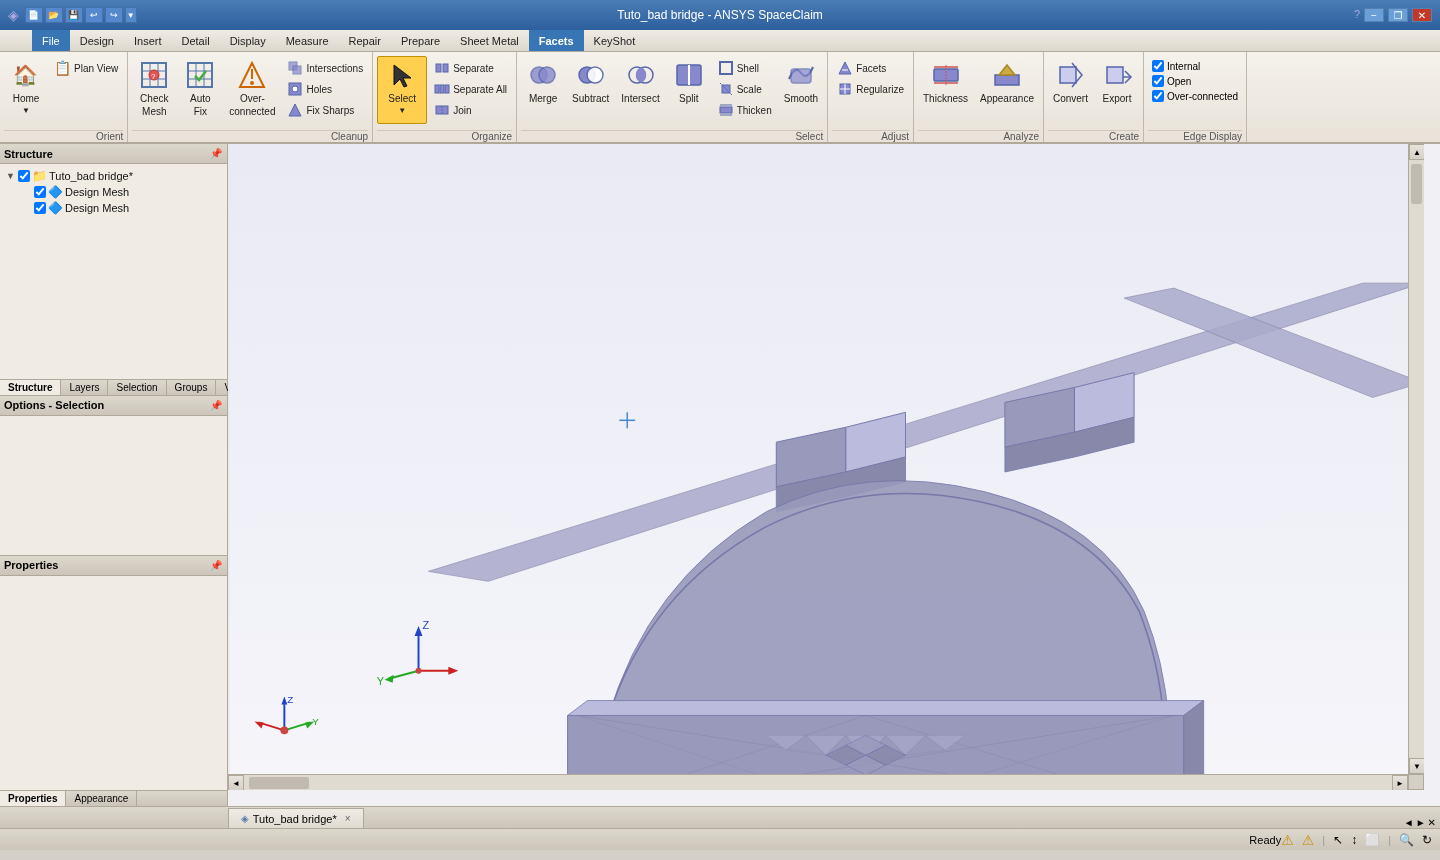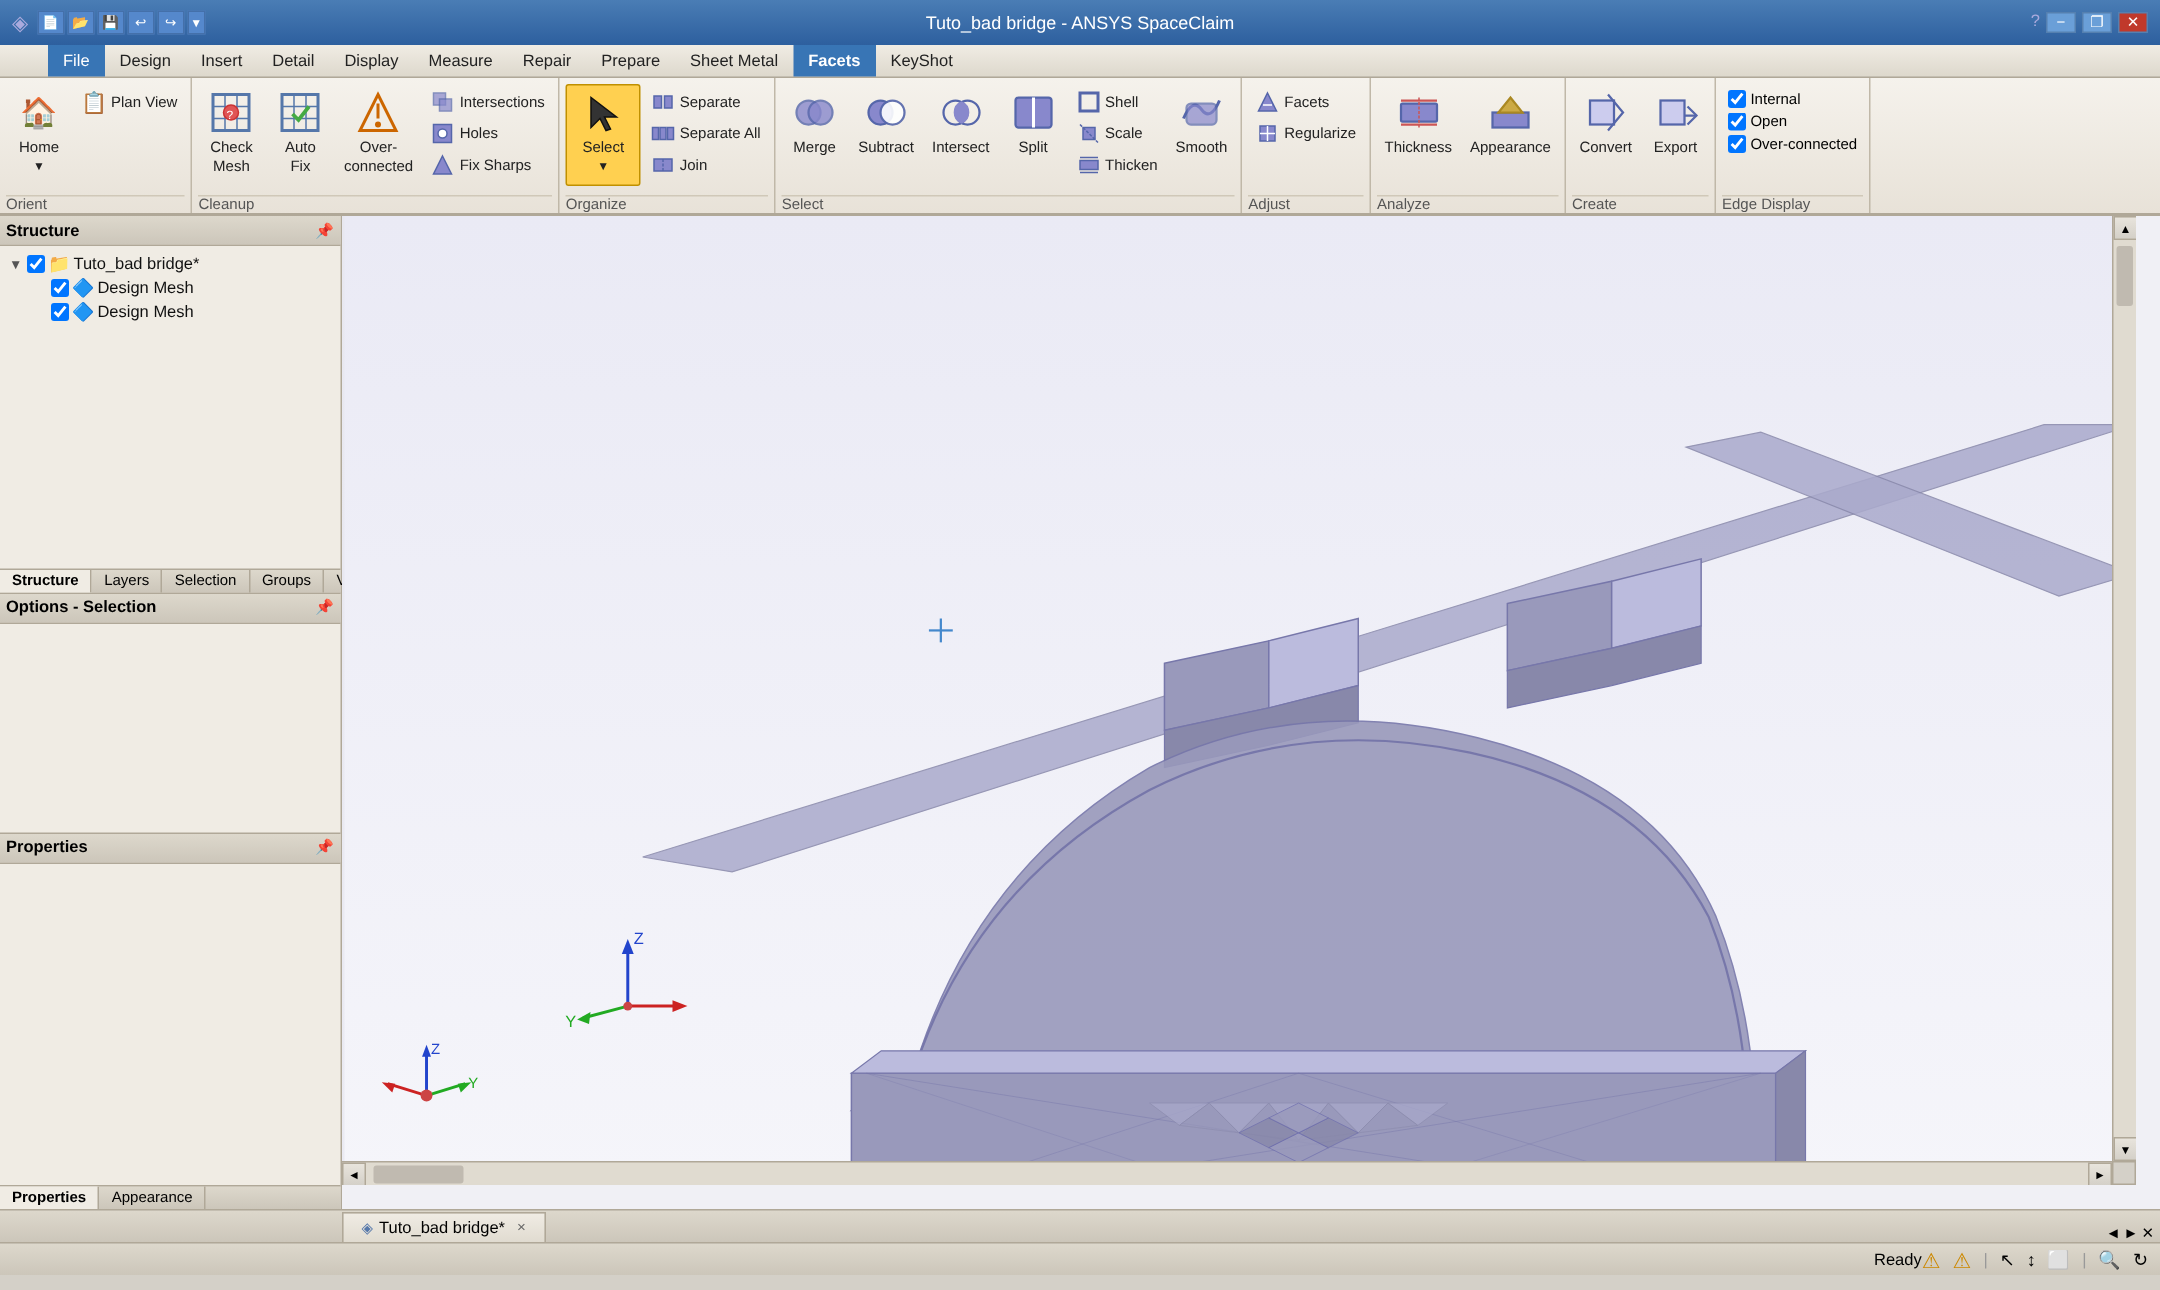--- a/index.html
+++ b/index.html
@@ -61,21 +61,21 @@
       min-width: fit-content;
     }
     .ribbon-group-items {
       display: flex;
       flex: 1;
       align-items: flex-start;
       gap: 2px;
       padding-top: 2px;
     }
     .ribbon-group-label {
-      text-align: left;
+      text-align: right;
       font-size: 10px;
       color: #555;
       padding: 0 0;
       border-top: 1px solid #d0c8b8;
       margin-top: auto;
     }
     .ribbon-btn {
       display: flex;
       flex-direction: column;
       align-items: center;

